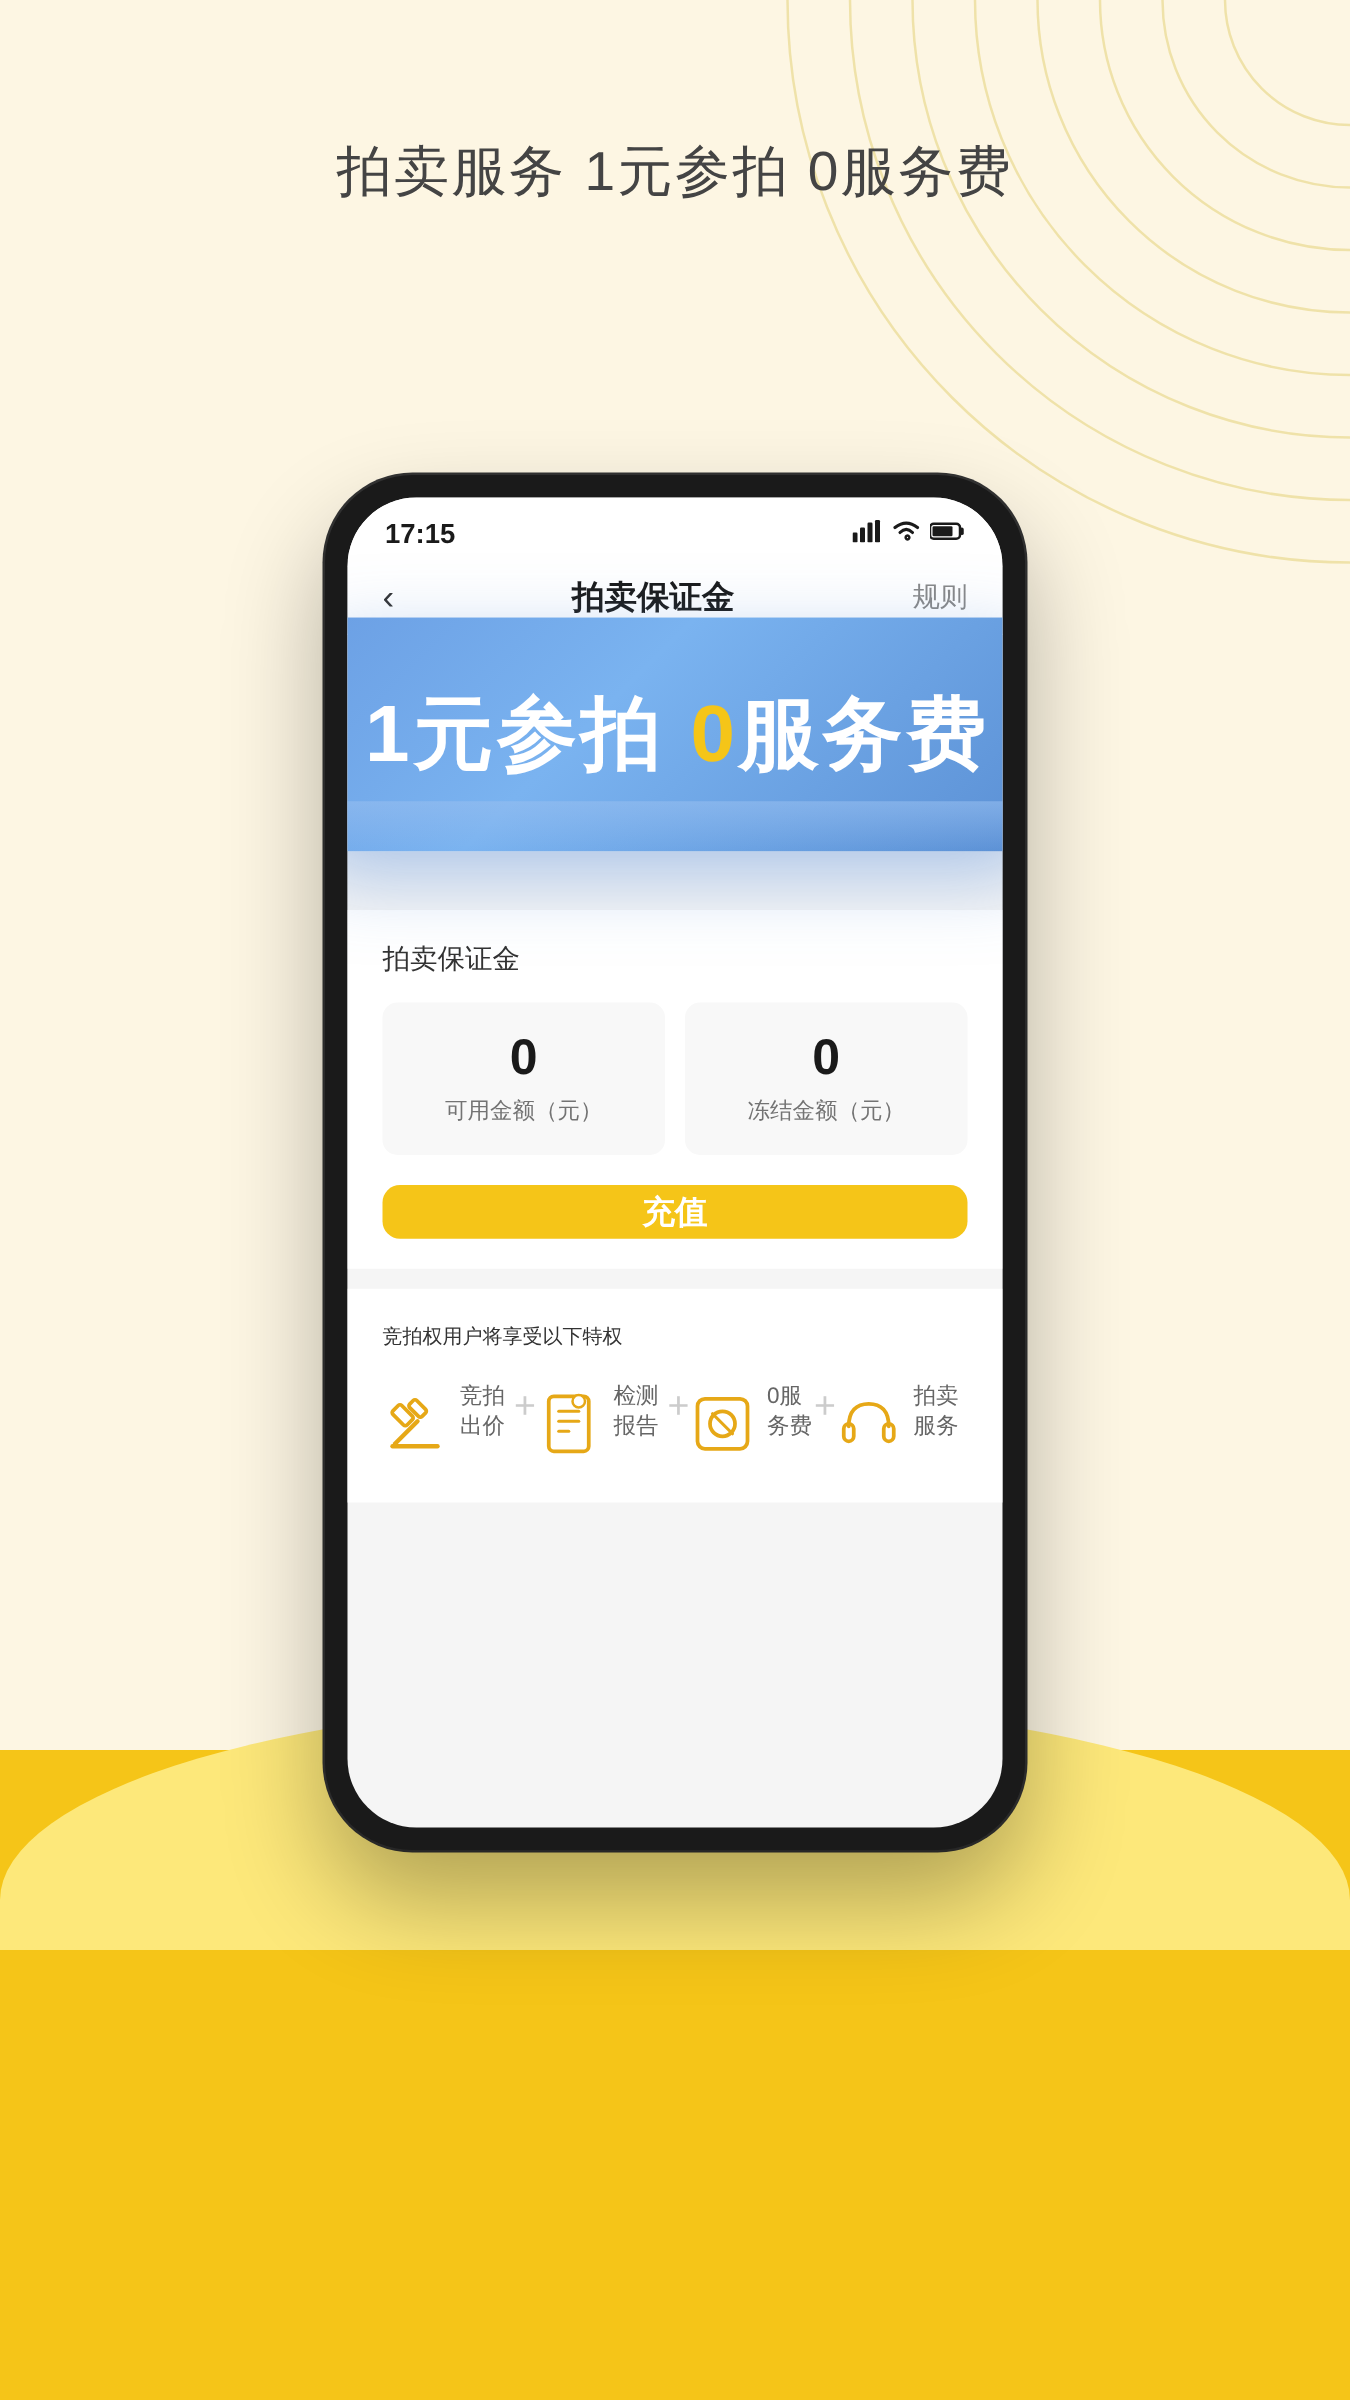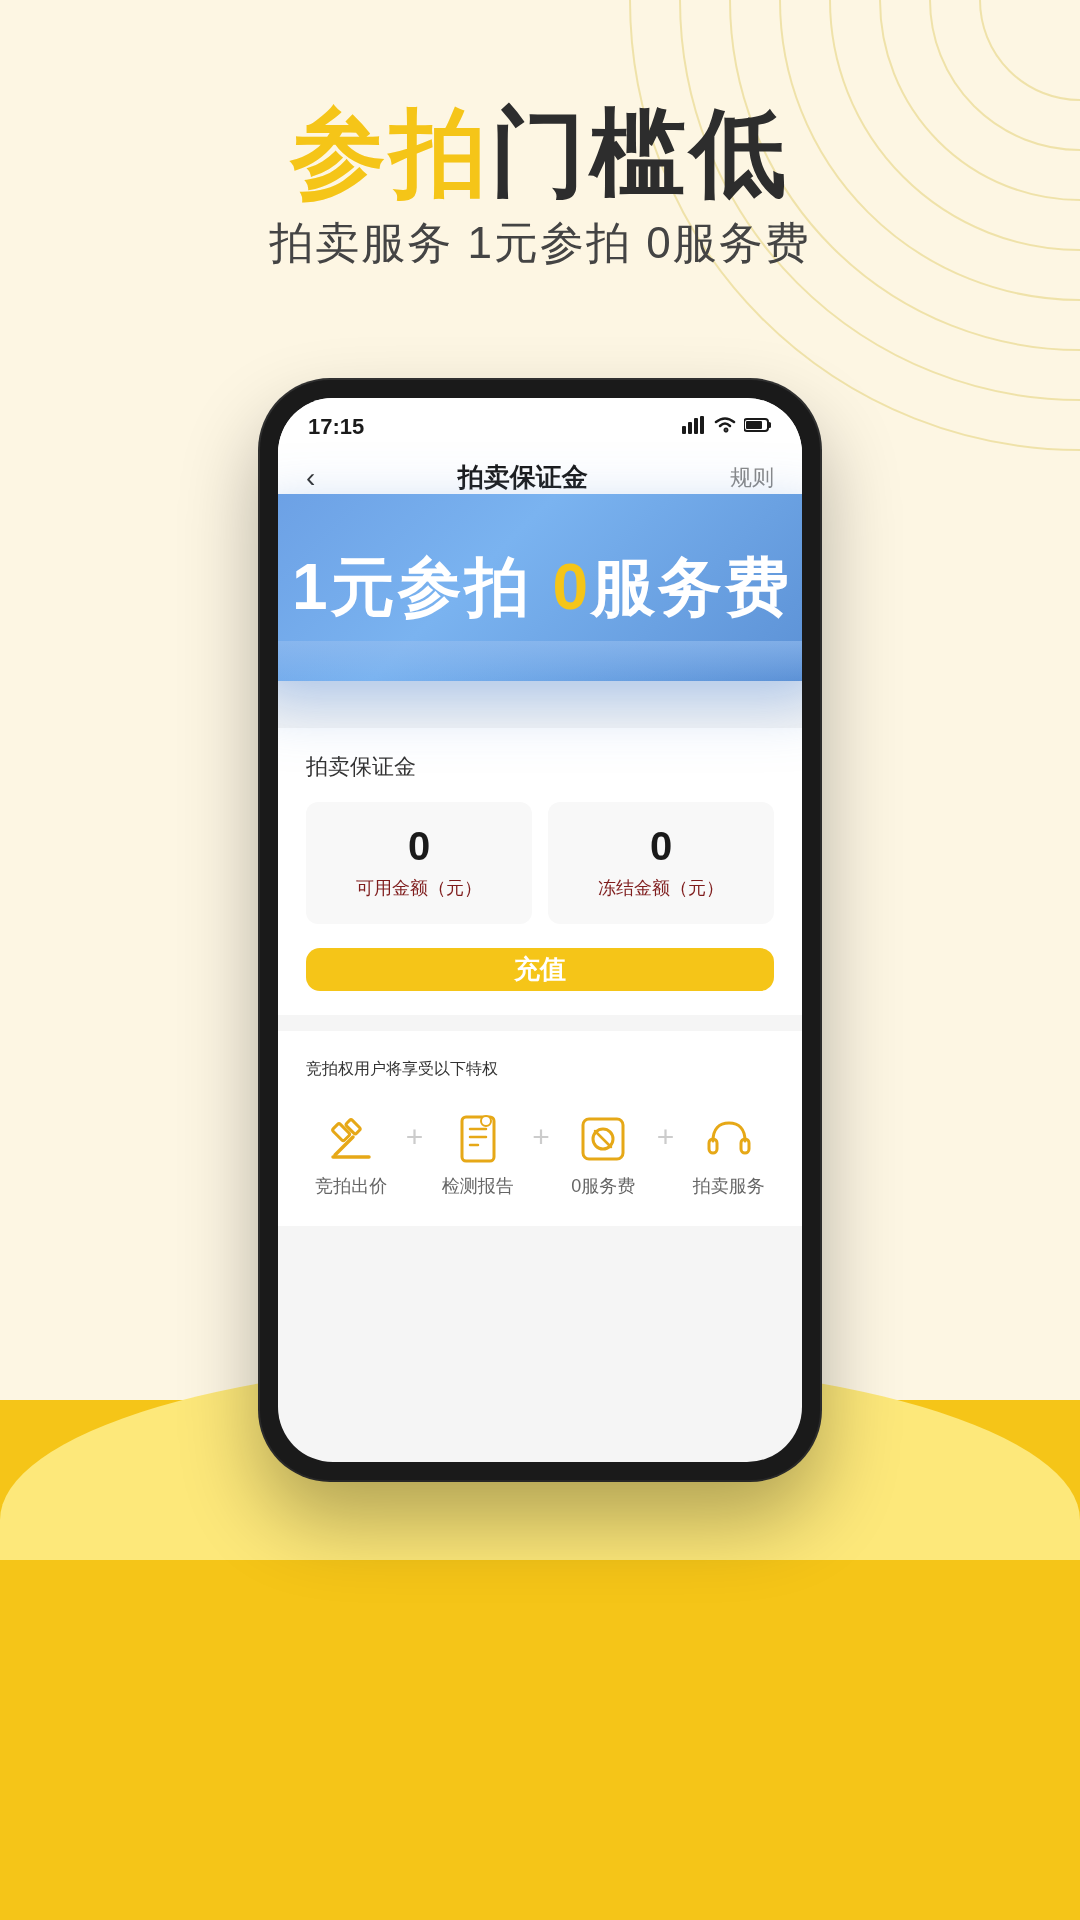--- a/index.html
+++ b/index.html
@@ -196,21 +196,21 @@
     }
     .balance-amount {
       font-size: 40px;
       font-weight: 700;
       color: #1a1a1a;
       line-height: 1;
       margin-bottom: 10px;
     }
     .balance-label {
       font-size: 18px;
-      color: #7f1d1d;
+      color: #737373;
     }
     .recharge-btn {
       width: 100%;
       background: #f5c518;
       border: none;
       border-radius: 14px;
       padding: 4px;
       font-size: 26px;
       color: #fff;
       font-weight: 600;
@@ -229,23 +229,23 @@
       color: #333;
       margin-bottom: 24px;
     }
     .privileges-row {
       display: flex;
       align-items: center;
       justify-content: space-around;
     }
     .privilege-item {
       display: flex;
-      flex-direction: column;
-      align-items: center;
-      gap: 0;
+      flex-direction: row;
+      align-items: flex-start;
+      gap: 10px;
     }
     .privilege-icon-wrap {
       width: 70px;
       height: 70px;
       display: flex;
       align-items: center;
       justify-content: center;
       font-size: 38px;
     }
     .privilege-label {
@@ -280,23 +280,20 @@
   <circle cx="480" cy="0" r="150" stroke="#c8a800" stroke-width="2" fill="none"></circle>
   <circle cx="480" cy="0" r="200" stroke="#c8a800" stroke-width="2" fill="none"></circle>
   <circle cx="480" cy="0" r="250" stroke="#c8a800" stroke-width="2" fill="none"></circle>
   <circle cx="480" cy="0" r="300" stroke="#c8a800" stroke-width="2" fill="none"></circle>
   <circle cx="480" cy="0" r="350" stroke="#c8a800" stroke-width="2" fill="none"></circle>
   <circle cx="480" cy="0" r="400" stroke="#c8a800" stroke-width="2" fill="none"></circle>
   <circle cx="480" cy="0" r="450" stroke="#c8a800" stroke-width="2" fill="none"></circle>
 </svg>
 
 <div class="headline-section">
-  <div class="headline-main">
-    <span class="yellow-text">参拍</span><span class="dark-text">门槛低</span>
-  </div>
   <div class="headline-sub">拍卖服务  1元参拍  0服务费</div>
 </div>
 
 <div class="phone-container">
   <div class="phone-frame">
     <div class="phone-screen">
 
       <div class="status-bar">
         <span class="status-time">17:15</span>
         <div class="status-icons">

